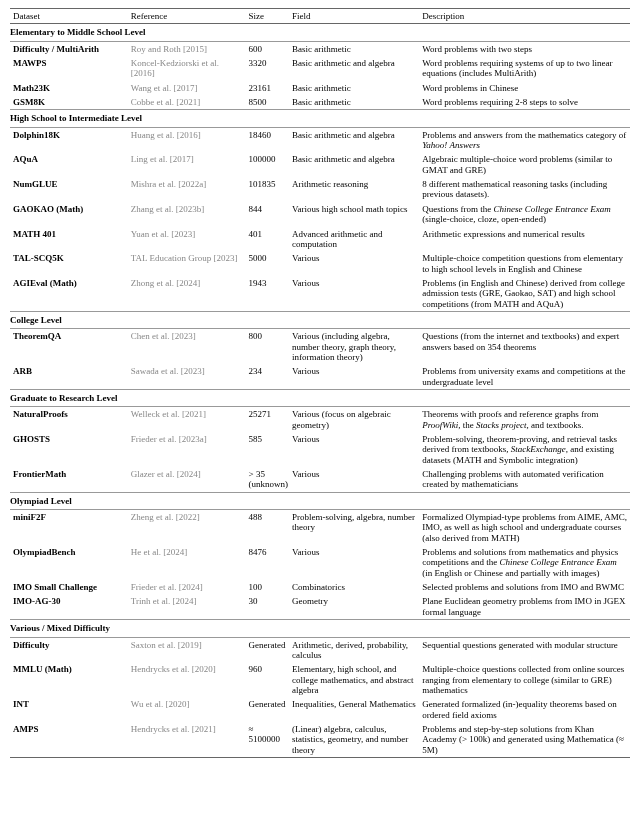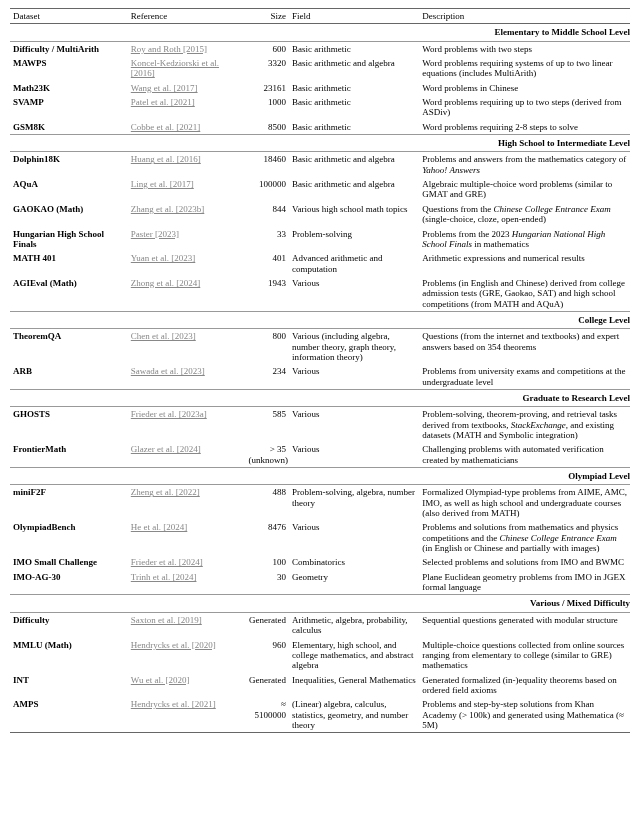--- a/index.html
+++ b/index.html
@@ -24,27 +24,27 @@
       line-height: 1.15;
     }
     th {
       font-weight: normal;
       border-top: 1px solid #666;
       border-bottom: 0.5px solid #666;
       color: #000;
     }
     .col-dataset { width: 19%; }
     .col-ref { width: 19%; }
-    .col-size { width: 7%; text-align: right; }
+    .col-size { width: 7%; }
     .col-field { width: 21%; }
     .col-desc { width: 34%; }
     td.col-size { }
-    .ref { color: #888; text-decoration: underline; }
+    .ref { color: #888; }
     .section-row td {
-      text-align: right;
+      text-align: left;
       font-weight: bold;
       border-top: 0.5px solid #999;
       border-bottom: 0.5px solid #999;
       padding: 3px 0;
     }
     tbody tr:last-child td {
       border-bottom: 1px solid #666;
     }
   </style>
 </head>
@@ -86,27 +86,20 @@
         <td>Word problems requiring systems of up to two linear equations (includes MultiArith)</td>
       </tr>
       <tr>
         <td><b>Math23K</b></td>
         <td class="ref">Wang et al. [2017]</td>
         <td class="col-size">23161</td>
         <td>Basic arithmetic</td>
         <td>Word problems in Chinese</td>
       </tr>
       <tr>
-        <td><b>SVAMP</b></td>
-        <td class="ref">Patel et al. [2021]</td>
-        <td class="col-size">1000</td>
-        <td>Basic arithmetic</td>
-        <td>Word problems requiring up to two steps (derived from ASDiv)</td>
-      </tr>
-      <tr>
         <td><b>GSM8K</b></td>
         <td class="ref">Cobbe et al. [2021]</td>
         <td class="col-size">8500</td>
         <td>Basic arithmetic</td>
         <td>Word problems requiring 2-8 steps to solve</td>
       </tr>
       <tr class="section-row">
         <td colspan="5">High School to Intermediate Level</td>
       </tr>
       <tr>
@@ -117,41 +110,48 @@
         <td>Problems and answers from the mathematics category of <i>Yahoo! Answers</i></td>
       </tr>
       <tr>
         <td><b>AQuA</b></td>
         <td class="ref">Ling et al. [2017]</td>
         <td class="col-size">100000</td>
         <td>Basic arithmetic and algebra</td>
         <td>Algebraic multiple-choice word problems (similar to GMAT and GRE)</td>
       </tr>
       <tr>
+        <td><b>NumGLUE</b></td>
+        <td class="ref">Mishra et al. [2022a]</td>
+        <td class="col-size">101835</td>
+        <td>Arithmetic reasoning</td>
+        <td>8 different mathematical reasoning tasks (including previous datasets).</td>
+      </tr>
+      <tr>
         <td><b>GAOKAO (Math)</b></td>
         <td class="ref">Zhang et al. [2023b]</td>
         <td class="col-size">844</td>
         <td>Various high school math topics</td>
         <td>Questions from the <i>Chinese College Entrance Exam</i> (single-choice, cloze, open-ended)</td>
       </tr>
       <tr>
-        <td><b>Hungarian High School Finals</b></td>
-        <td class="ref">Paster [2023]</td>
-        <td class="col-size">33</td>
-        <td>Problem-solving</td>
-        <td>Problems from the 2023 <i>Hungarian National High School Finals</i> in mathematics</td>
-      </tr>
-      <tr>
         <td><b>MATH 401</b></td>
         <td class="ref">Yuan et al. [2023]</td>
         <td class="col-size">401</td>
         <td>Advanced arithmetic and computation</td>
         <td>Arithmetic expressions and numerical results</td>
       </tr>
       <tr>
+        <td><b>TAL-SCQ5K</b></td>
+        <td class="ref">TAL Education Group [2023]</td>
+        <td class="col-size">5000</td>
+        <td>Various</td>
+        <td>Multiple-choice competition questions from elementary to high school levels in English and Chinese</td>
+      </tr>
+      <tr>
         <td><b>AGIEval (Math)</b></td>
         <td class="ref">Zhong et al. [2024]</td>
         <td class="col-size">1943</td>
         <td>Various</td>
         <td>Problems (in English and Chinese) derived from college admission tests (GRE, Gaokao, SAT) and high school competitions (from MATH and AQuA)</td>
       </tr>
       <tr class="section-row">
         <td colspan="5">College Level</td>
       </tr>
       <tr>
@@ -165,20 +165,27 @@
         <td><b>ARB</b></td>
         <td class="ref">Sawada et al. [2023]</td>
         <td class="col-size">234</td>
         <td>Various</td>
         <td>Problems from university exams and competitions at the undergraduate level</td>
       </tr>
       <tr class="section-row">
         <td colspan="5">Graduate to Research Level</td>
       </tr>
       <tr>
+        <td><b>NaturalProofs</b></td>
+        <td class="ref">Welleck et al. [2021]</td>
+        <td class="col-size">25271</td>
+        <td>Various (focus on algebraic geometry)</td>
+        <td>Theorems with proofs and reference graphs from <i>ProofWiki</i>, the <i>Stacks project</i>, and textbooks.</td>
+      </tr>
+      <tr>
         <td><b>GHOSTS</b></td>
         <td class="ref">Frieder et al. [2023a]</td>
         <td class="col-size">585</td>
         <td>Various</td>
         <td>Problem-solving, theorem-proving, and retrieval tasks derived from textbooks, <i>StackExchange</i>, and existing datasets (MATH and Symbolic integration)</td>
       </tr>
       <tr>
         <td><b>FrontierMath</b></td>
         <td class="ref">Glazer et al. [2024]</td>
         <td class="col-size">&gt; 35 (unknown)</td>
@@ -216,21 +223,21 @@
         <td>Geometry</td>
         <td>Plane Euclidean geometry problems from IMO in JGEX formal language</td>
       </tr>
       <tr class="section-row">
         <td colspan="5">Various / Mixed Difficulty</td>
       </tr>
       <tr>
         <td><b>Difficulty</b></td>
         <td class="ref">Saxton et al. [2019]</td>
         <td class="col-size">Generated</td>
-        <td>Arithmetic, algebra, probability, calculus</td>
+        <td>Arithmetic, derived, probability, calculus</td>
         <td>Sequential questions generated with modular structure</td>
       </tr>
       <tr>
         <td><b>MMLU (Math)</b></td>
         <td class="ref">Hendrycks et al. [2020]</td>
         <td class="col-size">960</td>
         <td>Elementary, high school, and college mathematics, and abstract algebra</td>
         <td>Multiple-choice questions collected from online sources ranging from elementary to college (similar to GRE) mathematics</td>
       </tr>
       <tr>

